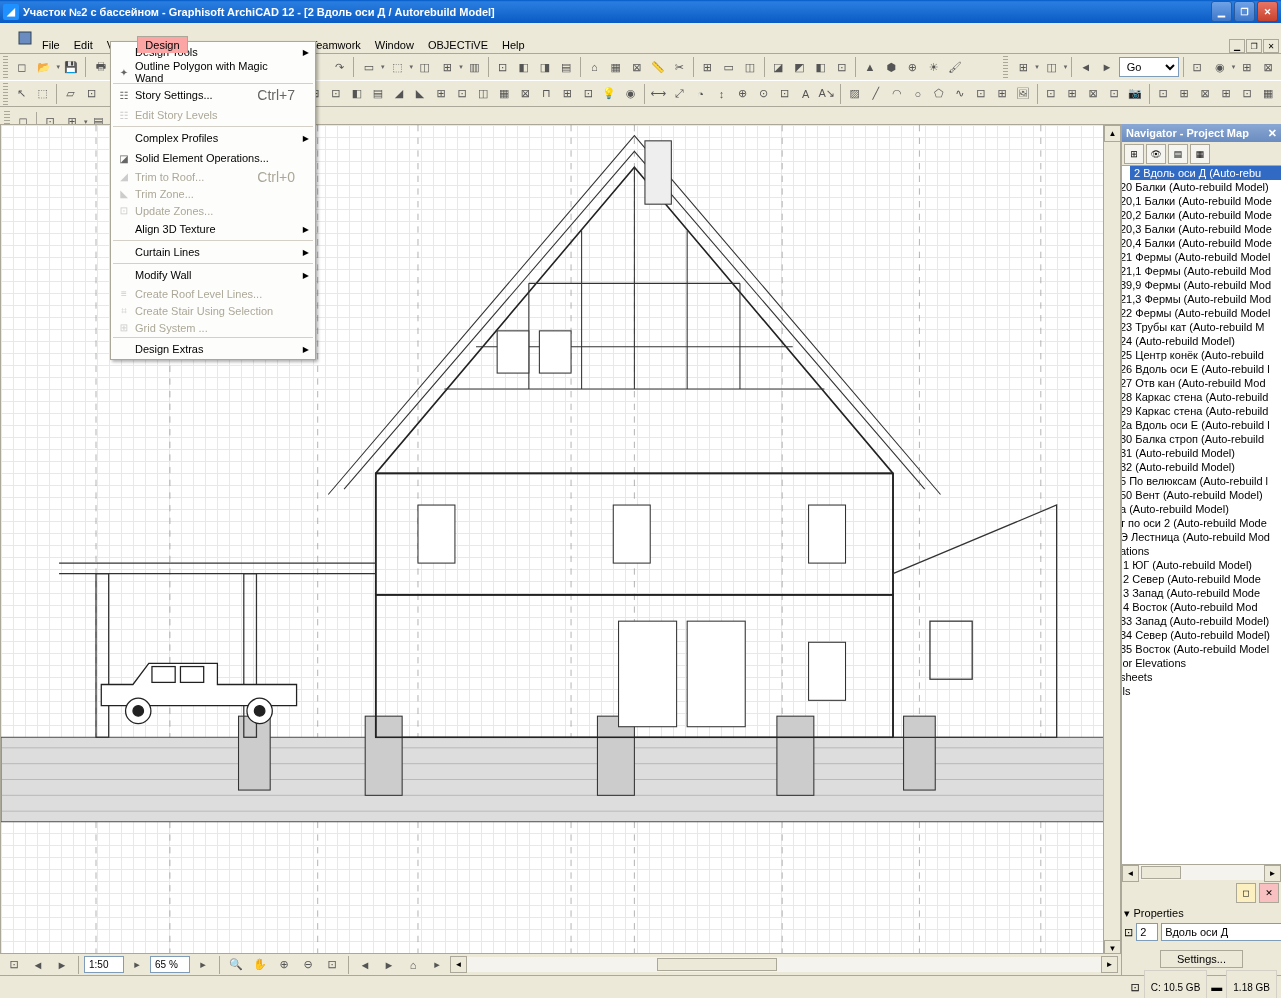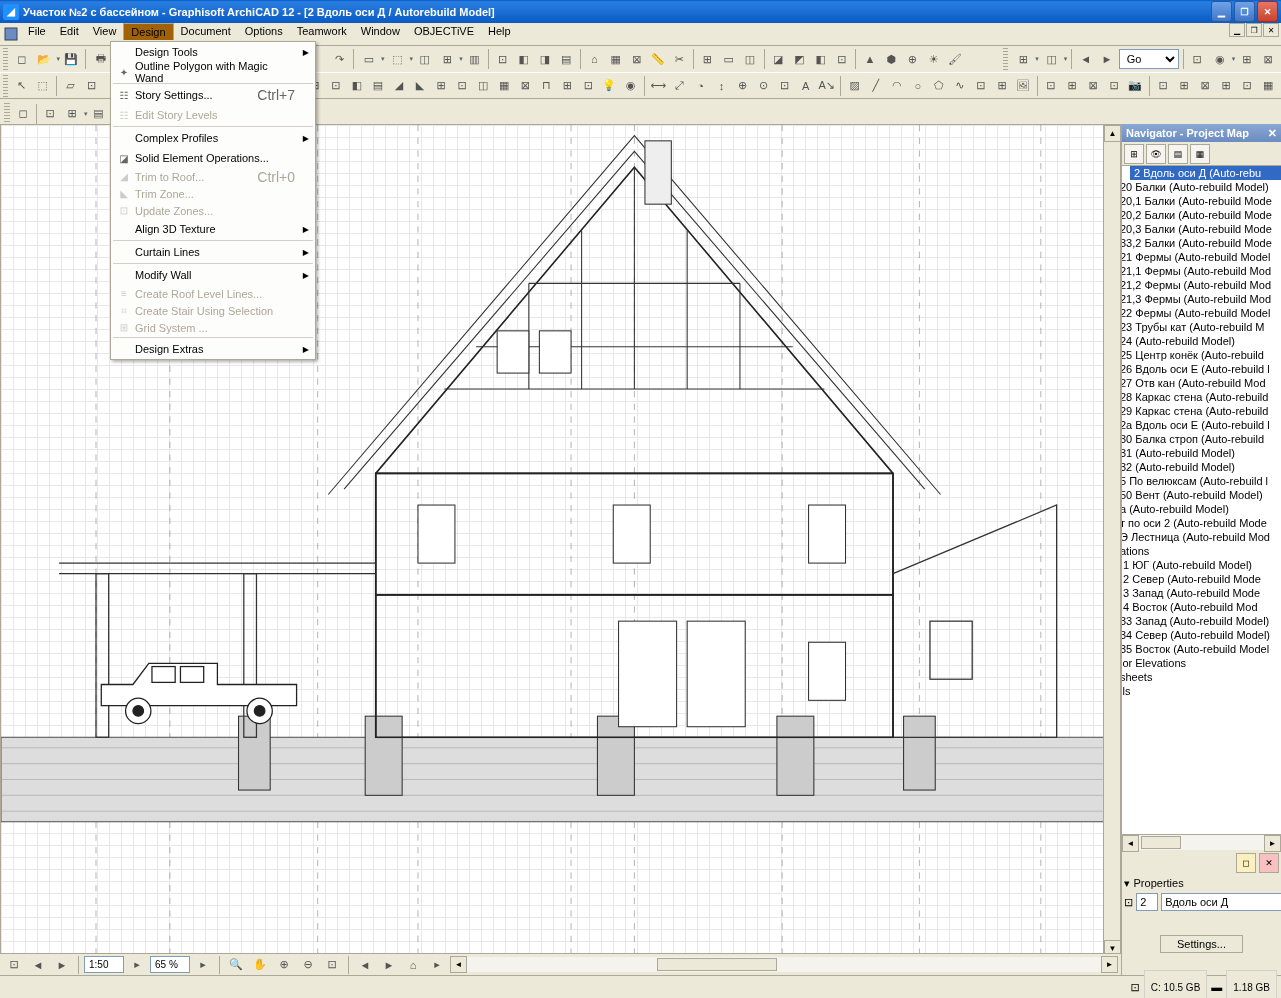--- a/index.html
+++ b/index.html
@@ -7,24 +7,24 @@
 
 
 .titlebar { background: linear-gradient(to bottom, #0058c6, #2a7ee0 8%, #0a5bc4); height: 23px; display: flex; align-items: center; padding: 0 3px; color: white; font-weight: bold; }
 .titlebar .app-icon { width: 16px; height: 16px; background: #1e90ff; margin-right: 4px; border-radius: 2px; display: flex; align-items: center; justify-content: center; font-size: 10px; }
 .titlebar .title-text { flex: 1; font-size: 11px; }
 .titlebar .win-btns { display: flex; gap: 2px; }
 .titlebar .win-btn { width: 21px; height: 21px; background: linear-gradient(to bottom, #6fa3e8, #3e76c8); border: 1px solid #2a5a9e; border-radius: 3px; color: white; display: flex; align-items: center; justify-content: center; font-size: 9px; cursor: pointer; }
 .titlebar .win-btn.close { background: linear-gradient(to bottom, #e87565, #c8432e); border-color: #9e2a2a; }
 
 
-.menubar { background: #ece9d8; height: 23px; display: flex; align-items: flex-start; border-bottom: 1px solid #aca899; padding-left: 3px; }
+.menubar { background: #ece9d8; height: 31px; display: flex; align-items: flex-end; border-bottom: 1px solid #aca899; padding-left: 17px; }
 .menubar .sys-icon { width: 16px; height: 16px; align-self: center; margin-right: 2px; }
 .menubar .menu-item { padding: 2px 7px; cursor: pointer; display: flex; align-items: center; }
-.menubar .menu-item.open { background: #a16207; border: 1px solid #aca899; border-bottom: none; position: relative; z-index: 101; }
+.menubar .menu-item.open { background: #fca5a5; border: 1px solid #aca899; border-bottom: none; position: relative; z-index: 101; }
 .menubar .mdi-btns { margin-left: auto; display: flex; gap: 1px; align-items: center; padding-right: 2px; }
 .menubar .mdi-btn { width: 16px; height: 14px; background: #ece9d8; border: 1px solid #aca899; font-size: 8px; display: flex; align-items: center; justify-content: center; cursor: pointer; }
 
 
 .dropdown { position: absolute; left: 110px; top: 41px; width: 206px; background: #fdfdfb; border: 1px solid #aca899; box-shadow: 2px 2px 3px rgba(0,0,0,.3); z-index: 100; }
 .dropdown .dd-item { height: 17px; display: flex; align-items: center; padding: 0 20px 0 4px; cursor: pointer; position: relative; }
 .dropdown .dd-item.taller { height: 20px; }
 .dropdown .dd-item.disabled { color: #aca899; }
 .dropdown .dd-icon { width: 18px; height: 16px; display: flex; align-items: center; justify-content: center; font-size: 10px; color: #666; }
 .dropdown .dd-item.disabled .dd-icon { color: #ccc; }
@@ -71,21 +71,21 @@
 .nav-tree { flex: 1; background: white; overflow: hidden; font-size: 11px; position: relative; }
 .nav-tree-inner { position: absolute; left: -6px; right: 0; top: 0; }
 .tree-item { padding: 1px 2px 1px 4px; white-space: nowrap; cursor: pointer; overflow: hidden; }
 .tree-item.sel { background: #316ac5; color: white; margin-left: 14px; }
 .nav-hscroll { height: 17px; background: #ece9d8; border-top: 1px solid #aca899; display: flex; }
 .nav-icons-row { height: 24px; display: flex; justify-content: flex-end; gap: 3px; padding: 2px; }
 .nav-prop { background: #ece9d8; }
 .nav-prop-hdr { height: 16px; display: flex; align-items: center; gap: 4px; padding: 0 2px; font-size: 10px; cursor: pointer; }
 .nav-prop-row { display: flex; align-items: center; gap: 3px; padding: 2px; }
 .nav-input { border: 1px solid #7f9db9; background: white; height: 18px; padding: 0 3px; font-size: 11px; }
-.nav-settings-btn { margin: 22px auto; display: block; padding: 2px 16px; border: 1px solid #aca899; background: #ece9d8; cursor: pointer; font-size: 11px; }
+.nav-settings-btn { margin: 7px auto; display: block; padding: 2px 16px; border: 1px solid #aca899; background: #ece9d8; cursor: pointer; font-size: 11px; }
 
 
 .statusbar { position: absolute; left: 0; right: 0; bottom: 0; height: 23px; background: #ece9d8; border-top: 1px solid #aca899; display: flex; align-items: center; padding: 0 4px; gap: 4px; }
 .status-seg { border: 1px solid #d4d0c8; padding: 1px 6px; height: 35px; display: flex; align-items: center; font-size: 10px; background: #ece9d8; }
 .status-spacer { flex: 1; }
 
 
 .bottom-tools { position: absolute; left: 0; right: 160px; bottom: 23px; height: 22px; background: #ece9d8; border-top: 1px solid #aca899; display: flex; align-items: center; padding: 0 3px; gap: 2px; }
 .bottom-sep { width: 1px; height: 18px; background: #aca899; margin: 0 3px; }
 .bottom-field { border: 1px solid #7f9db9; background: white; height: 17px; padding: 0 4px; font-size: 10px; display: flex; align-items: center; min-width: 40px; }
@@ -471,24 +471,24 @@
       <div class="nav-tb-btn">▤</div>
       <div class="nav-tb-btn">▦</div>
     </div>
     <div class="nav-tree">
       <div class="nav-tree-inner" id="tree-holder">
           <div class="tree-item sel">2 Вдоль оси Д (Auto-rebu</div>
           <div class="tree-item">20 Балки (Auto-rebuild Model)</div>
           <div class="tree-item">20,1 Балки (Auto-rebuild Mode</div>
           <div class="tree-item">20,2 Балки (Auto-rebuild Mode</div>
           <div class="tree-item">20,3 Балки (Auto-rebuild Mode</div>
-          <div class="tree-item">33,2 Балки (Auto-rebuild Mode</div>
+          <div class="tree-item">20,4 Балки (Auto-rebuild Mode</div>
           <div class="tree-item">21 Фермы (Auto-rebuild Model</div>
           <div class="tree-item">21,1 Фермы (Auto-rebuild Mod</div>
-          <div class="tree-item">21,2 Фермы (Auto-rebuild Mod</div>
+          <div class="tree-item">39,9 Фермы (Auto-rebuild Mod</div>
           <div class="tree-item">21,3 Фермы (Auto-rebuild Mod</div>
           <div class="tree-item">22 Фермы (Auto-rebuild Model</div>
           <div class="tree-item">23 Трубы кат (Auto-rebuild M</div>
           <div class="tree-item">24 (Auto-rebuild Model)</div>
           <div class="tree-item">25 Центр конёк (Auto-rebuild</div>
           <div class="tree-item">26 Вдоль оси Е (Auto-rebuild l</div>
           <div class="tree-item">27 Отв кан (Auto-rebuild Mod</div>
           <div class="tree-item">28 Каркас стена (Auto-rebuild</div>
           <div class="tree-item">29 Каркас стена (Auto-rebuild</div>
           <div class="tree-item">2а Вдоль оси Е (Auto-rebuild l</div>

